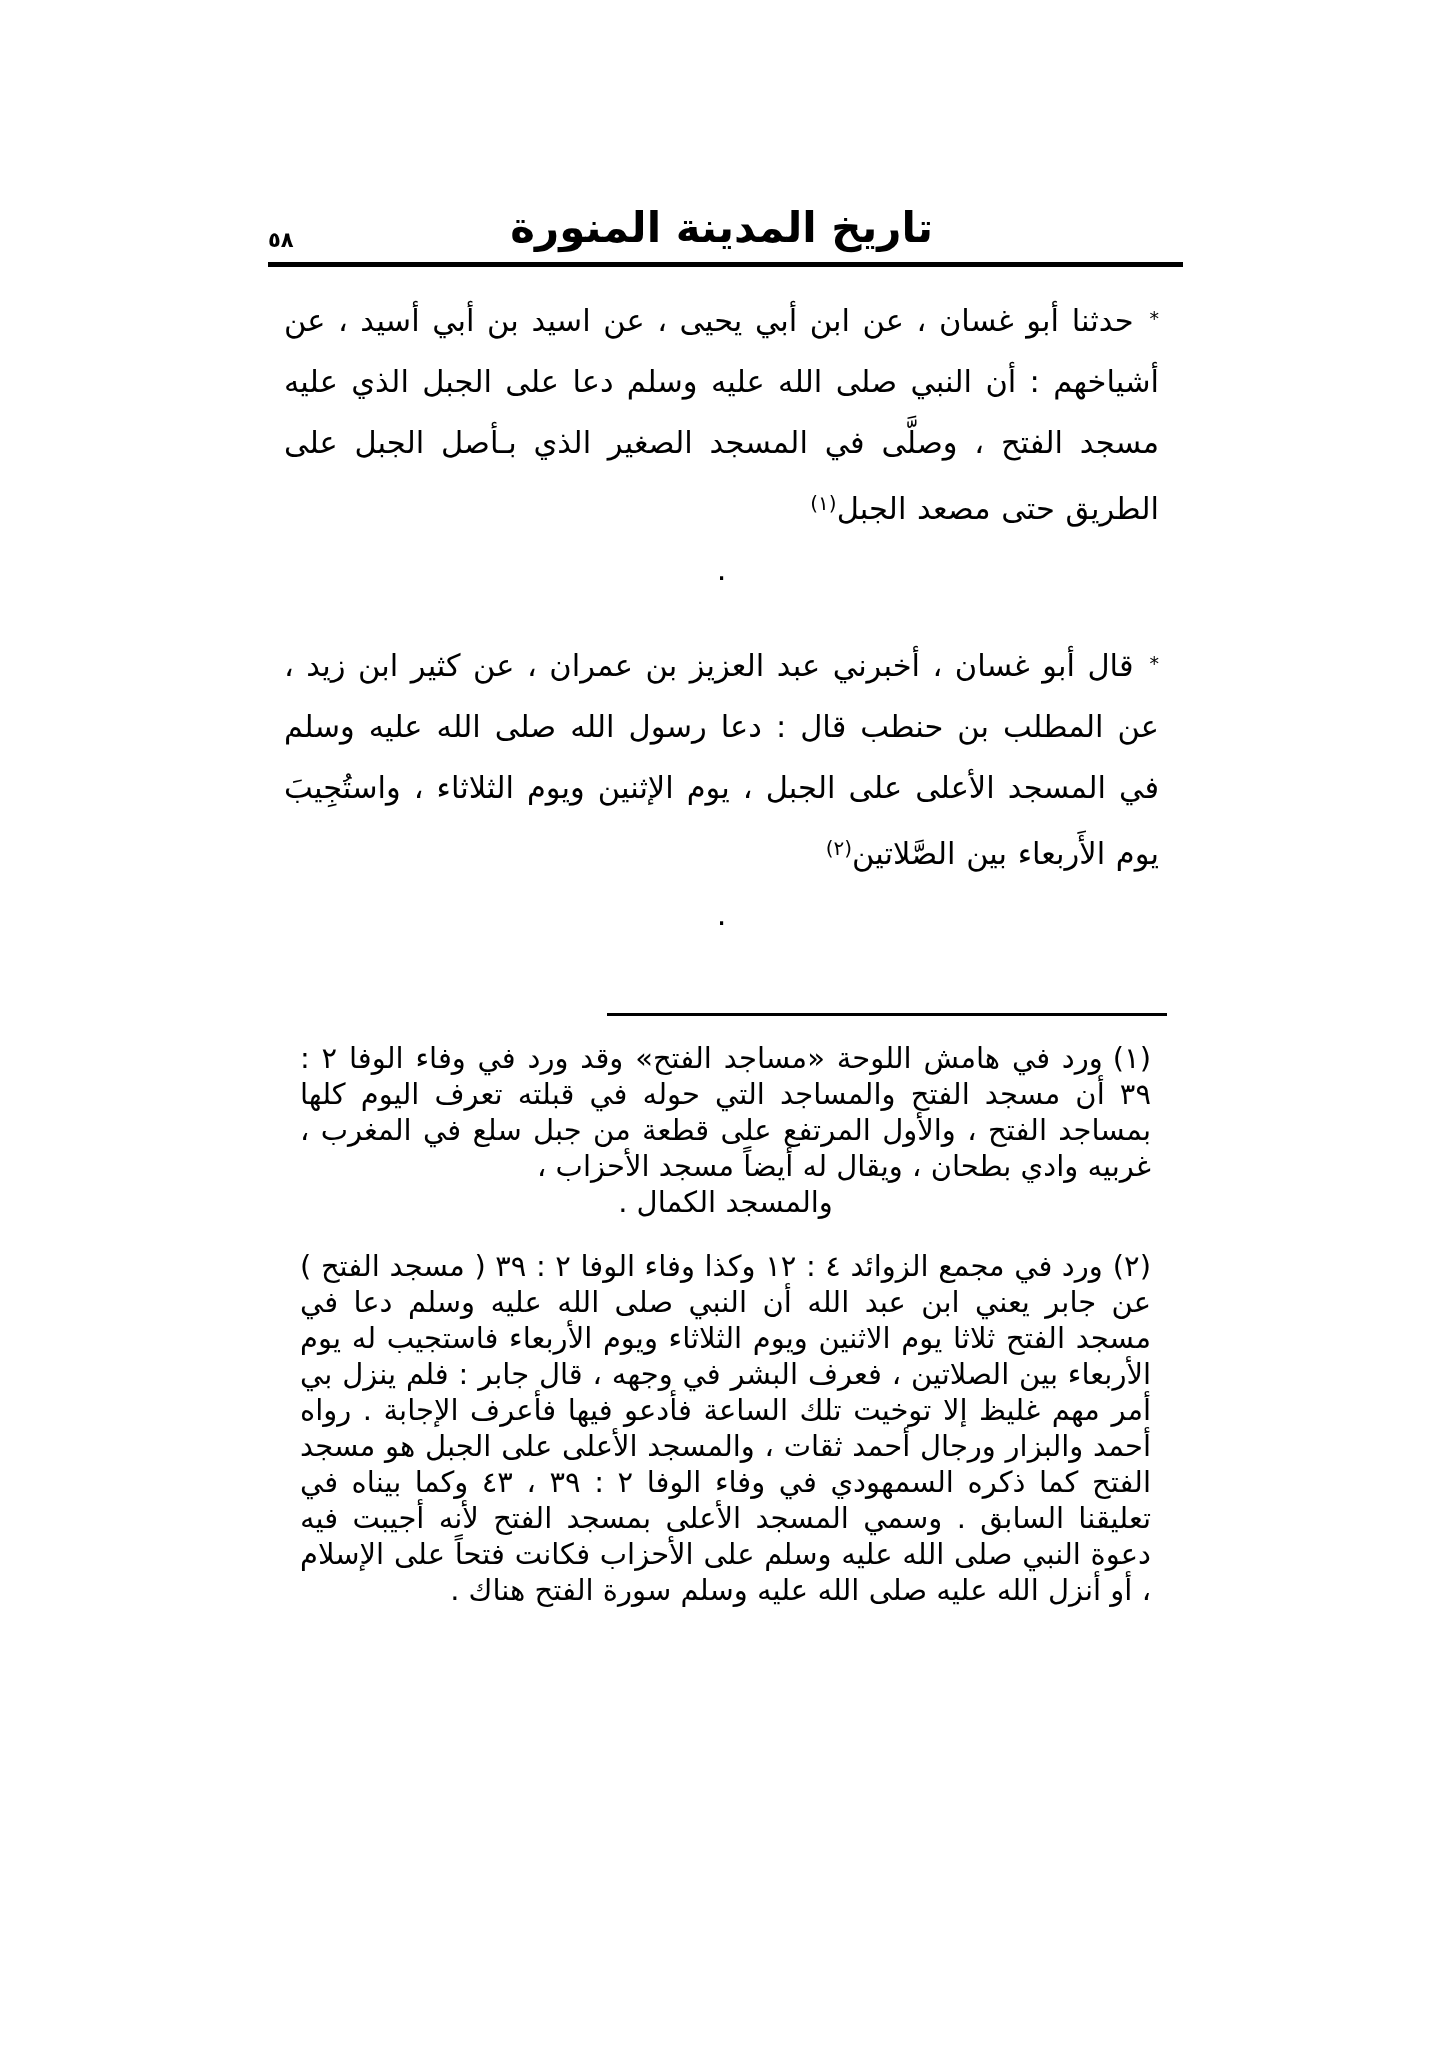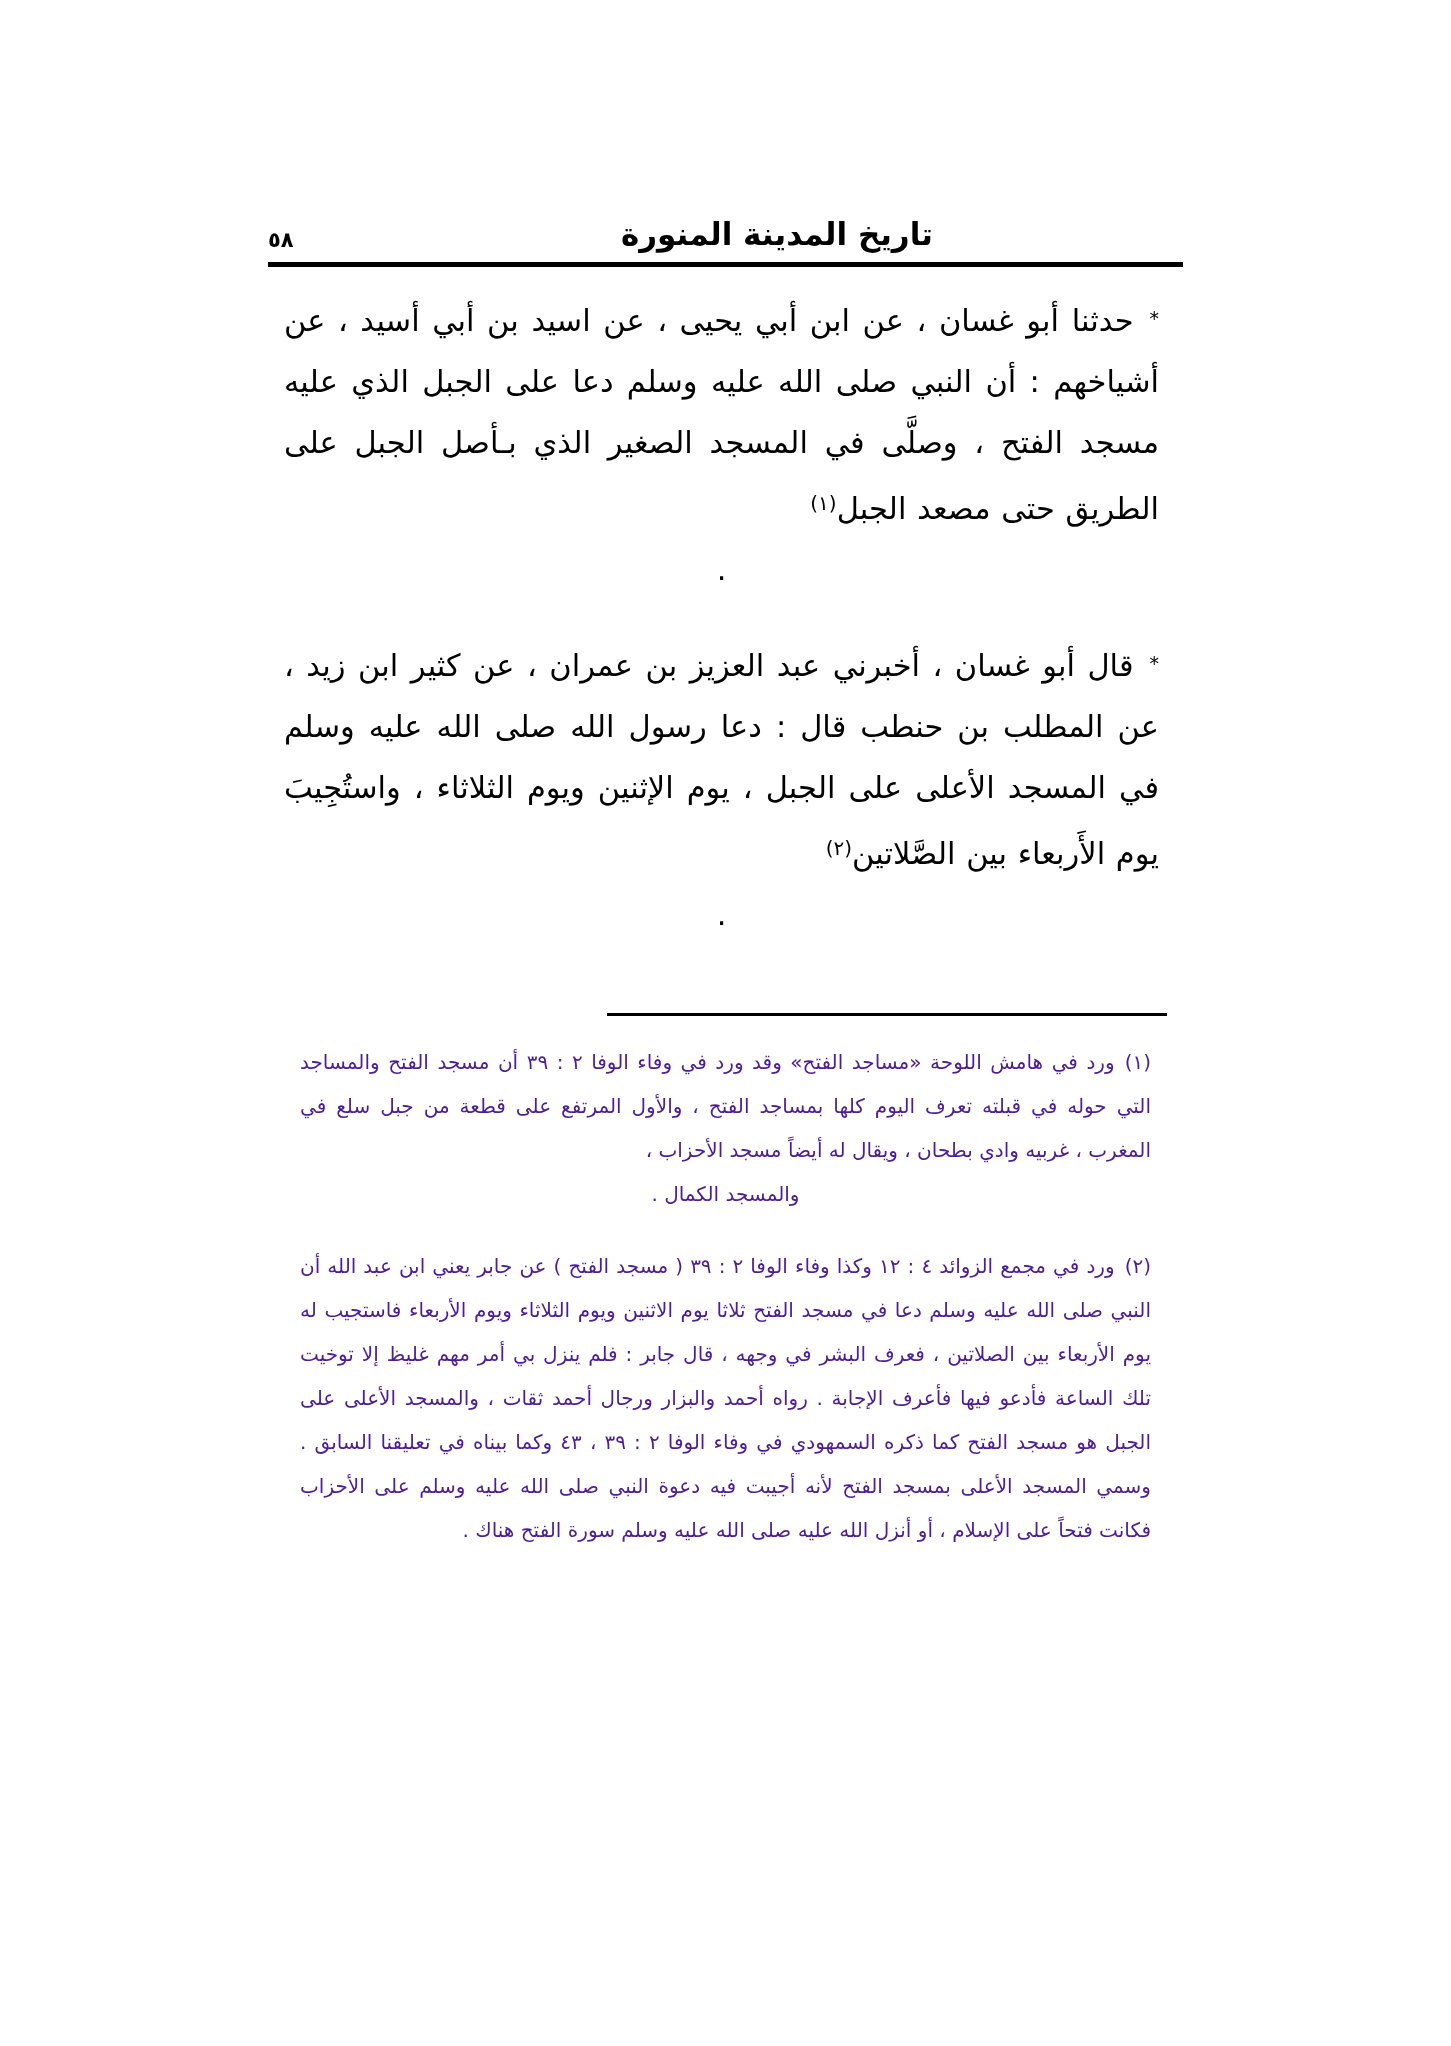--- a/index.html
+++ b/index.html
@@ -34,21 +34,21 @@
     left: 268px;
     right: 268px;
     height: 56px;
     display: flex;
     flex-direction: row;
     align-items: flex-end;
     justify-content: space-between;
     direction: rtl;
   }
   .header-title {
-    font-size: 31px;
+    font-size: 42px;
     font-weight: bold;
     letter-spacing: 0px;
     color: #000;
     white-space: nowrap;
     margin-right: 250px;
   }
   .header-folio {
     font-size: 21px;
     font-weight: bold;
     color: #000;
@@ -110,23 +110,23 @@
   
   .footnotes {
     position: absolute;
     top: 1040px;
     left: 300px;
     right: 300px;
     direction: rtl;
   }
   .fn {
     margin: 0 0 28px 0;
-    font-size: 20px;
-    line-height: 44px;
-    color: #4c1d95;
+    font-size: 29px;
+    line-height: 36px;
+    color: #000000;
     text-align: justify;
     word-spacing: 0px;
   }
   .fn:last-child { margin-bottom: 0; }
   .fn .fn-num {
     display: inline-block;
     margin-left: 10px;
   }
   .fn .fn-end {
     display: block;

